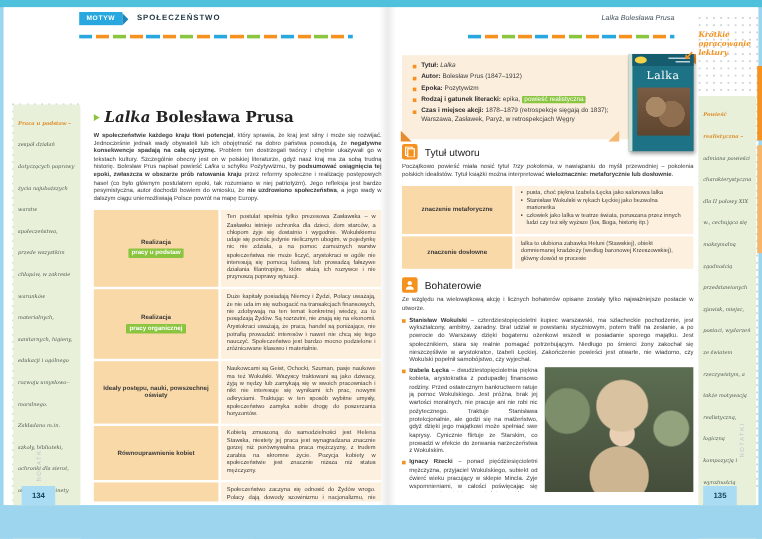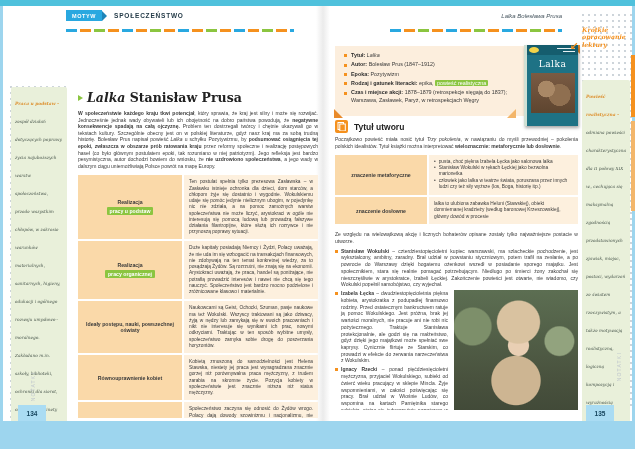--- a/index.html
+++ b/index.html
@@ -82,21 +82,21 @@
   .cover-title { color:#fff; font-family:"DejaVu Serif", serif; font-size:9px; text-align:center; margin-top:4px; letter-spacing:0.5px; }
   .cover-img { margin:4px auto 0; width:44px; height:40px; background:
       radial-gradient(circle at 35% 40%, #a98866 0 22%, transparent 23%),
       radial-gradient(circle at 65% 55%, #8f6f50 0 30%, transparent 31%),
       linear-gradient(180deg,#7a5b43,#5e452f); }
 
   
   .rmain { position:absolute; left:335px; top:120px; width:243px; height:290px; overflow:hidden; }
   .sec-head { display:flex; align-items:center; gap:6px; margin-bottom:3px; }
   .sec-icon { width:13px; height:13px; background:#f5911e; border-radius:2px; display:flex; align-items:center; justify-content:center; }
-  .sec-head-title { font-size:8.5px; font-weight:bold; color:#222; }
+  .sec-head-title { font-size:8.5px; font-weight:normal; color:#222; }
   .rpara { font-size:5px; line-height:1.35; color:#3a3a3a; text-align:justify; margin-bottom:5px; }
 
   .ztable { display:flex; flex-direction:column; gap:2px; margin-bottom:7px; }
   .zrow { display:flex; gap:2px; }
   .zlabel { width:92px; background:#fad9a9; display:flex; align-items:center; justify-content:center;
             font-size:5.2px; font-weight:bold; color:#3a3a3a; text-align:center; padding:4px 10px; }
   .zcell { flex:1; background:#fdf0de; font-size:4.8px; line-height:1.35; color:#3a3a3a; padding:4px 5px; }
   .zbullet { display:flex; gap:3px; }
   .zdot { color:#3a3a3a; }
 
@@ -147,21 +147,21 @@
       <span class="mterm">Praca u podstaw –</span>
       <span class="mdef">zespół działań dotyczących poprawy życia najuboższych warstw społeczeństwa, przede wszystkim chłopów, w zakresie warunków materialnych, sanitarnych, higieny, edukacji i ogólnego rozwoju umysłowo--moralnego. Zakładano m.in. szkoły, biblioteki, ochronki dla sierot, otwierano gabinety lekarskie we wsiach i w małych miasteczkach, stawiano wzorcowe budynki, organizowano pogadanki na istotne tematy.</span>
     </div>
 
   </div>
   <div class="notatki notatki-left">NOTATKI</div>
 
   <div class="lmain">
     <div class="sec-title">
       <span class="green-tri"></span>
-      <span><span class="ital">Lalka</span>&nbsp;<span>Stanisław Prusa</span></span>
+      <span><span class="ital">Lalka</span>&nbsp;<span>Bolesława Prusa</span></span>
     </div>
     <p class="intro">
       <span class="b">W społeczeństwie każdego kraju tkwi potencjał</span><span>, który sprawia, że kraj jest silny i może się rozwijać. Jednocześnie jednak wady obywateli lub ich obojętność na dobro państwa powodują, że </span><span class="b">negatywne konsekwencje spadają na całą ojczyznę.</span><span> Problem ten dostrzegali twórcy i chętnie ukazywali go w tekstach kultury. Szczególnie obecny jest on w polskiej literaturze, gdyż nasz kraj ma za sobą trudną historię. Bolesław Prus napisał powieść </span><span class="ital">Lalka</span><span> u schyłku Pozytywizmu, by </span><span class="b">podsumować osiągnięcia tej epoki, zwłaszcza w obszarze prób ratowania kraju</span><span> przez reformy społeczne i realizację postępowych haseł (co było głównym postulatem epoki, tak rozumiano w niej patriotyzm). Jego refleksja jest bardzo pesymistyczna, autor dochodzi bowiem do wniosku, że </span><span class="b">nie uzdrowiono społeczeństwa</span><span>, a jego wady w dalszym ciągu uniemożliwiają Polsce powrót na mapę Europy.</span>
     </p>
     <div class="lp-table">
       <div class="trow">
         <div class="tlabel">
           <span>Realizacja</span>
           <span class="tl-hl">pracy u podstaw</span>
         </div>
@@ -260,20 +260,29 @@
               <span>człowiek jako lalka w teatrze świata, poruszana przez innych ludzi czy też siły wyższe (los, Boga, historię itp.)</span>
             </div>
         </div>
       </div>
       <div class="zrow">
         <div class="zlabel">znaczenie dosłowne</div>
         <div class="zcell">lalka to ulubiona zabawka Heluni (Stawskiej), obiekt domniemanej kradzieży (według baronowej Krzeszowskiej), główny dowód w procesie</div>
       </div>
     </div>
 
+    <div class="sec-head">
+      <span class="sec-icon">
+        <svg width="9" height="9" viewBox="0 0 9 9">
+            <circle cx="4.5" cy="3" r="1.8" fill="#fff"></circle>
+            <path d="M1.2,8.5 a3.3,3 0 0 1 6.6,0 z" fill="#fff"></path>
+          </svg>
+      </span>
+      <span class="sec-head-title">Bohaterowie</span>
+    </div>
     <p class="char-intro">Ze względu na wielowątkową akcję i licznych bohaterów opisane zostały tylko najważniejsze postacie w utworze.</p>
     <div class="characters">
       <div class="char-item">
         <span class="char-marker"></span>
         <span class="char-name">Stanisław Wokulski</span><span> – czterdziestopięcioletni kupiec warszawski, ma szlacheckie pochodzenie, jest wykształcony, ambitny, zaradny. Brał udział w powstaniu styczniowym, potem trafił na zesłanie, a po powrocie do Warszawy dzięki bogatemu ożenkowi wszedł w posiadanie sporego majątku. Jest społecznikiem, stara się realnie pomagać potrzebującym. Niedługo po śmierci żony zakochał się nieszczęśliwie w arystokratce, Izabeli Łęckiej. Zakończenie powieści jest otwarte, nie wiadomo, czy Wokulski popełnił samobójstwo, czy wyjechał.</span>
       </div>
       <div class="char-item">
         <div class="photo-float">
           <div class="photo">
             

